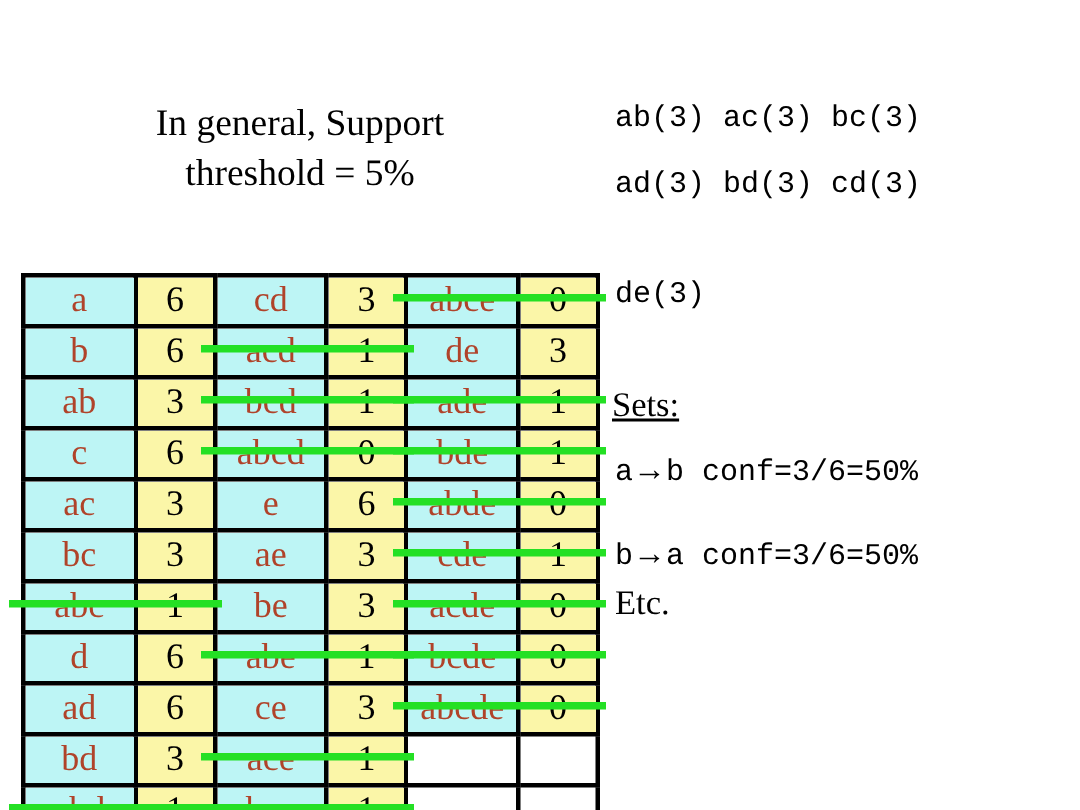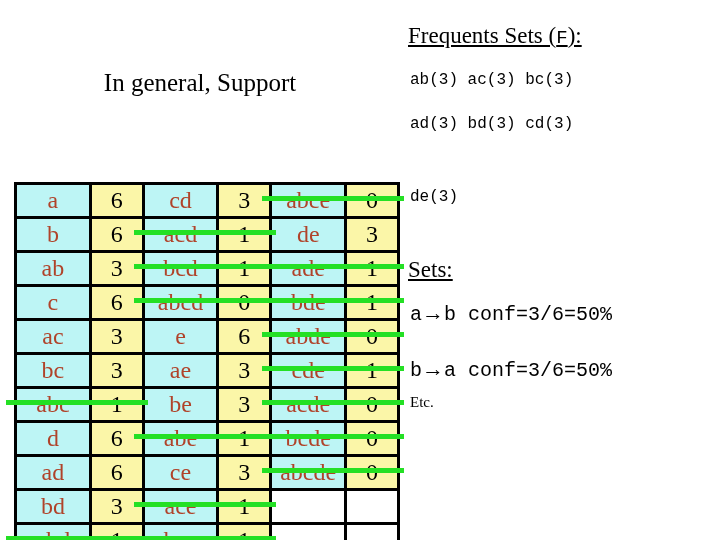--- a/index.html
+++ b/index.html
@@ -107,28 +107,28 @@
     color: #000000;
     text-decoration: underline;
     white-space: nowrap;
   }
   .rp-heading .mono-inline {
     font-family: "Liberation Mono", "DejaVu Sans Mono", monospace;
     font-size: 19px;
   }
   .rp-mono {
     font-family: "Liberation Mono", "DejaVu Sans Mono", monospace;
-    font-size: 16px;
+    font-size: 20px;
     line-height: 24px;
     color: #000000;
     white-space: pre;
   }
   .rp-serif {
     font-family: "Liberation Serif", "DejaVu Serif", serif;
-    font-size: 15px;
+    font-size: 23px;
     line-height: 28px;
     color: #000000;
   }
   .rule-line {
     font-family: "Liberation Serif", "DejaVu Serif", serif;
     font-size: 22px;
     line-height: 26px;
     color: #000000;
     white-space: pre;
   }
@@ -147,20 +147,21 @@
   #rule-2       { position: absolute; left: 6px;  top: 344px; margin-top: 12px; }
   #rules-etc    { position: absolute; left: 6px;  top: 388px; }
 </style>
 </head>
 <body>
 
 <div id="left-panel">
 
   <div id="slide-title">
     <span class="tl1">In general, Support</span>
+    <span class="tl2">threshold = 5%</span>
   </div>
 
   <div id="itemset-table-wrap">
     <table class="itemset-table">
       <tbody id="itemset-tbody">
           <tr>
             <td class="c-set">a</td>
             <td class="c-cnt">6</td>
             <td class="c-set">cd</td>
             <td class="c-cnt">3</td>
@@ -267,21 +268,20 @@
       <div class="strike" style="left: 248px; top: 286px; width: 142px;"></div>
       <div class="strike" style="left: 120px; top: 320px; width: 142px;"></div>
       <div class="strike" style="left: -8px; top: 354px; width: 142px;"></div>
       <div class="strike" style="left: 120px; top: 354px; width: 142px;"></div>
     </div>
 
 </div>
 
 <div id="right-panel">
 
-  <div id="fs-heading" class="rp-heading"><span>Frequents Sets (</span><span class="mono-inline">F</span><span>):</span></div>
 
   <div id="fs-line-1" class="rp-mono">ab(3) ac(3) bc(3)</div>
   <div id="fs-line-2" class="rp-mono">ad(3) bd(3) cd(3)</div>
   <div id="fs-line-4" class="rp-mono">de(3)</div>
 
   <div id="rules-heading" class="rp-heading">Sets:</div>
 
   <div id="rule-1" class="rule-line"><span class="rmono">a</span><span>→</span><span class="rmono">b</span><span class="rmono">&nbsp;</span><span class="rmono">conf=3/6=50%</span></div>
 
   <div id="rule-2" class="rule-line"><span class="rmono">b</span><span>→</span><span class="rmono">a</span><span class="rmono">&nbsp;</span><span class="rmono">conf=3/6=50%</span></div>

